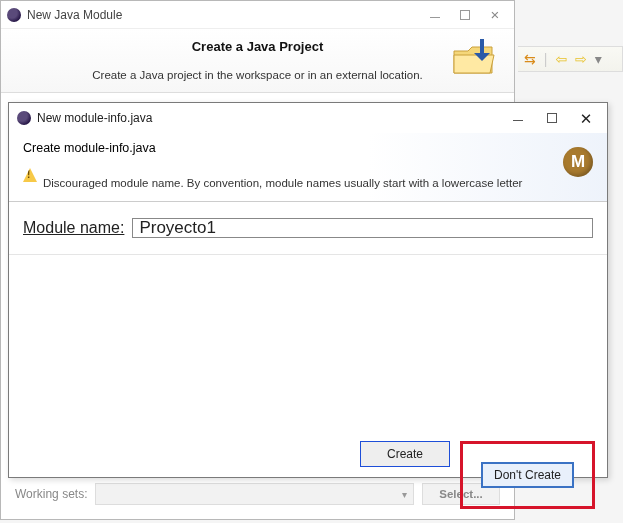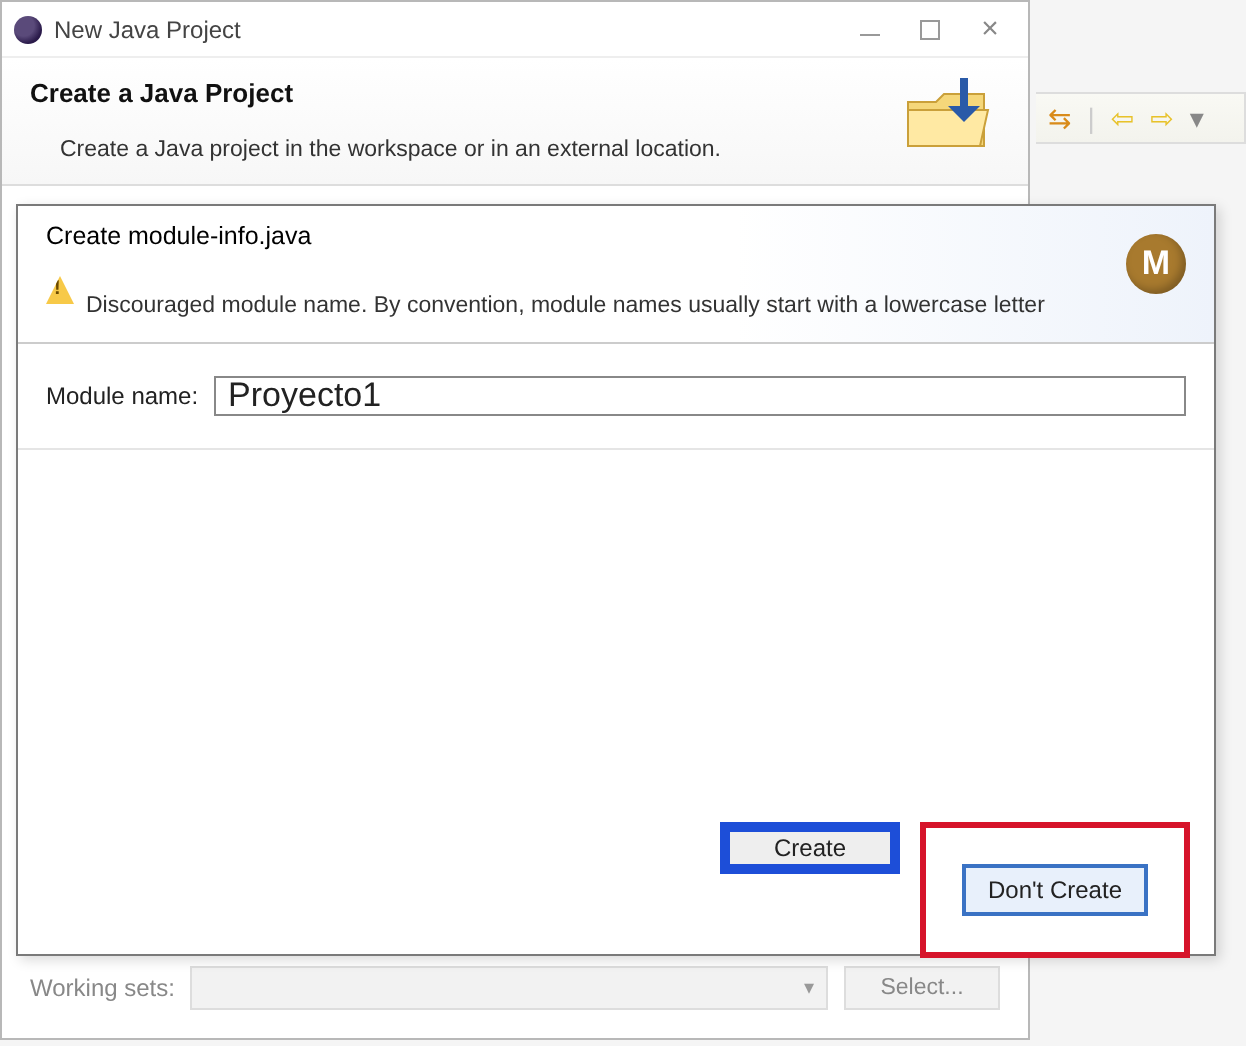--- a/index.html
+++ b/index.html
@@ -22,39 +22,39 @@
   .title-text { font-size: 12px; color: #444; }
   .tb-spacer { flex: 1; }
   .tb-icons { display: flex; gap: 16px; align-items: center; padding-right: 6px; }
   .tb-btn { width: 14px; height: 14px; display:flex; align-items:center; justify-content:center; color:#777; font-size:13px; }
   .tb-min { border-bottom: 1px solid #999; width: 10px; height: 6px; }
   .tb-max { border: 1px solid #999; width: 10px; height: 10px; }
   .tb-close { font-size: 15px; color:#888; line-height:1; }
 
   .header-back {
     padding: 10px 14px 14px 14px; background: linear-gradient(#fff, #f7f7f7);
-    border-bottom: 1px solid #ddd; position: relative; height: 64px;
+    border-bottom: 1px solid #ddd; position: relative; height: 64px; text-align: center;
   }
   .header-back h2 { margin: 0 0 4px 0; font-size: 13px; font-weight: 700; color:#111; }
   .header-back p { margin: 15px; font-size: 11.5px; color: #333; }
   .folder-icon { position:absolute; right: 16px; top: 6px; width: 48px; height: 48px; }
 
   .back-bottom {
     position:absolute; left:0; bottom:0; width:100%; padding: 8px 14px 14px 14px;
     display:flex; align-items:center; gap: 8px;
   }
   .ws-label { font-size: 12px; color:#888;text-align:right; }
   .ws-combo {
     flex:1; height:22px; background:#f2f2f2; border:1px solid #ddd;
     display:flex; align-items:center; justify-content:flex-end; padding-right:6px;
   }
   .ws-chev { color:#999; font-size:10px; }
   .ws-select {
     width:78px; height:22px; background:#f2f2f2; border:1px solid #ddd;
-    font-size:11.5px; color:#888; display:flex; align-items:center; justify-content:center;
+    font-size:11.5px; color:#888; display:flex; align-items:center; justify-content:center;font-weight:bold;
   }
 
   
   .toolstrip {
     position:absolute; top: 46px; left: 518px; right:0; height: 26px;
     background: linear-gradient(#f9f9f4,#f3f3ed); border:1px solid #ddd; border-left:none;
     display:flex; align-items:center; padding-left:6px; gap:8px;
   }
   .ts-glyph { font-size: 14px; line-height:1; }
   .c-orange{color:#d98b1a;} .c-yellow{color:#e8c22a;}
@@ -89,46 +89,46 @@
   .warn-icon::after{ content:"!"; position:absolute; left:4px; top:1px; font-size:10px; font-weight:700; color:#6b4a00;}
   .warn-text { font-size:11.5px; color:#333;margin-top:16px; }
   .m-badge {
     position:absolute; right:14px; top:14px; width:30px; height:30px; border-radius:50%;
     background:#a87a2e; color:#fff; display:flex; align-items:center; justify-content:center;
     font-weight:700; font-size:17px; box-shadow: inset -2px -2px 4px rgba(0,0,0,.25);
   }
 
   .dlg-body { padding: 16px 14px; border-bottom:1px solid #e5e5e5; }
   .form-row { display:flex; align-items:center; gap:8px; }
-  .form-label { font-size:12px; color:#222; }
+  .form-label { font-size:16px; color:#222;text-decoration:underline; }
   .form-input {
     flex:1; height:20px; border:1px solid #888; padding:0 6px;
     font-size:17px; color:#222; outline:none;
   }
   .dlg-space { height: 176px; }
 
   .dlg-buttons {
     display:flex; justify-content:flex-end; gap:10px;
     padding: 10px 12px 12px 12px;
   }
   .btn {
-    min-width: 90px; height: 26px; border:5px solid #1d4ed8; background:#eee;
+    min-width: 90px; height: 26px; border:1px solid #1d4ed8; background:#eee;
     font-size:12px; color:#222; display:inline-flex; align-items:center; justify-content:center;
     padding:0 12px;
   }
   .btn-focus { background:#e8f0fb; border:1px solid #3a72c4; box-shadow: inset 0 0 0 1px #3a72c4; }
   .redbox { border: 3px solid #d6142a; padding:18px; }
 </style>
 </head>
 <body>
 
 <div class="win-back">
   <div class="titlebar-back">
     <span class="eclipse-icon"></span>
-    <span class="title-text">New Java Project</span>
+    <span class="title-text">New Java Module</span>
     <span class="tb-spacer"></span>
     <div class="tb-icons">
       <span class="tb-btn">
           <span class="tb-min"></span>
         </span>
       <span class="tb-btn">
           <span class="tb-max"></span>
         </span>
       <span class="tb-btn tb-close">×</span>
     </div>
@@ -155,20 +155,34 @@
 
 <div class="toolstrip">
   <span class="ts-glyph c-orange">⇆</span>
   <span class="ts-glyph" style="color:#ccc">|</span>
   <span class="ts-glyph c-yellow">⇦</span>
   <span class="ts-glyph c-yellow">⇨</span>
   <span class="ts-glyph" style="color:#888">▾</span>
 </div>
 
 <div class="dlg">
+  <div class="dlg-tb">
+    <span class="eclipse-icon"></span>
+    <span class="title-text">New module-info.java</span>
+    <span class="tb-spacer"></span>
+    <div class="tb-icons">
+      <span class="tb-btn">
+          <span class="tb-min"></span>
+        </span>
+      <span class="tb-btn">
+          <span class="tb-max"></span>
+        </span>
+      <span class="tb-btn tb-close">✕</span>
+    </div>
+  </div>
 
   <div class="dlg-head">
     <h3>Create module-info.java</h3>
     <div class="warn-row">
       <span class="warn-icon"></span>
       <span class="warn-text">Discouraged module name. By convention, module names usually start with a lowercase letter</span>
     </div>
     <div class="m-badge">M</div>
   </div>
 

